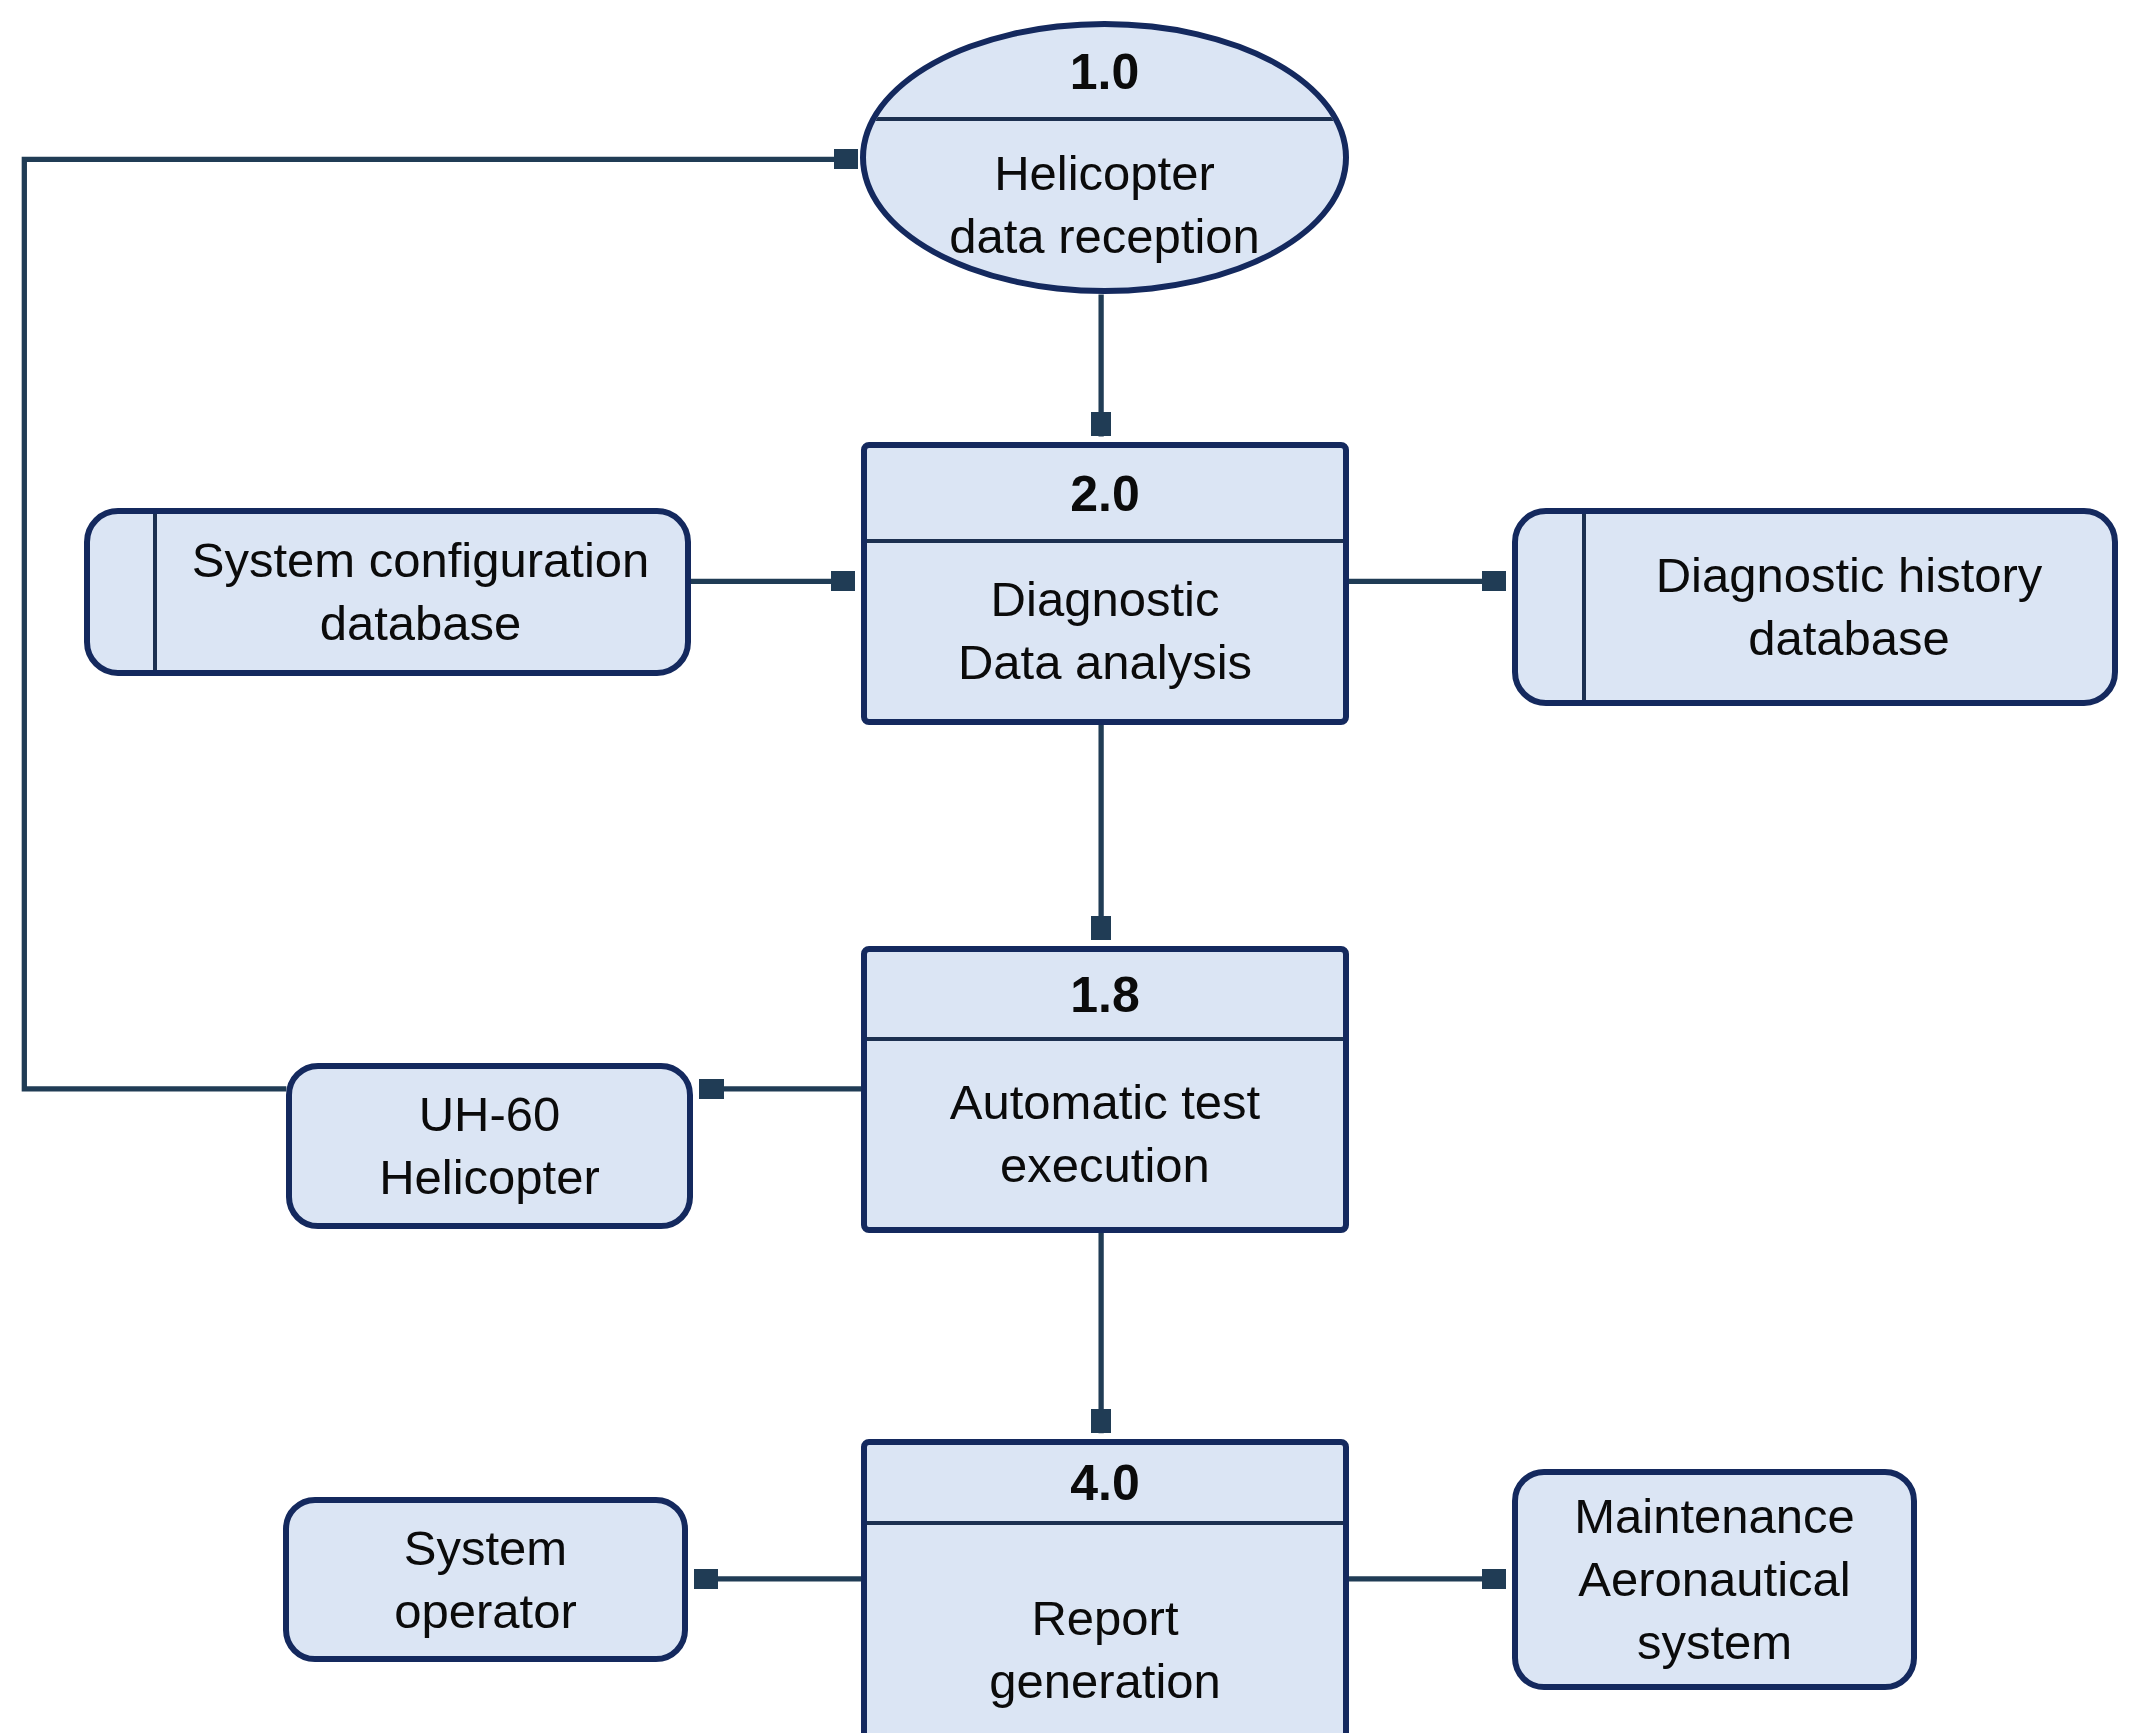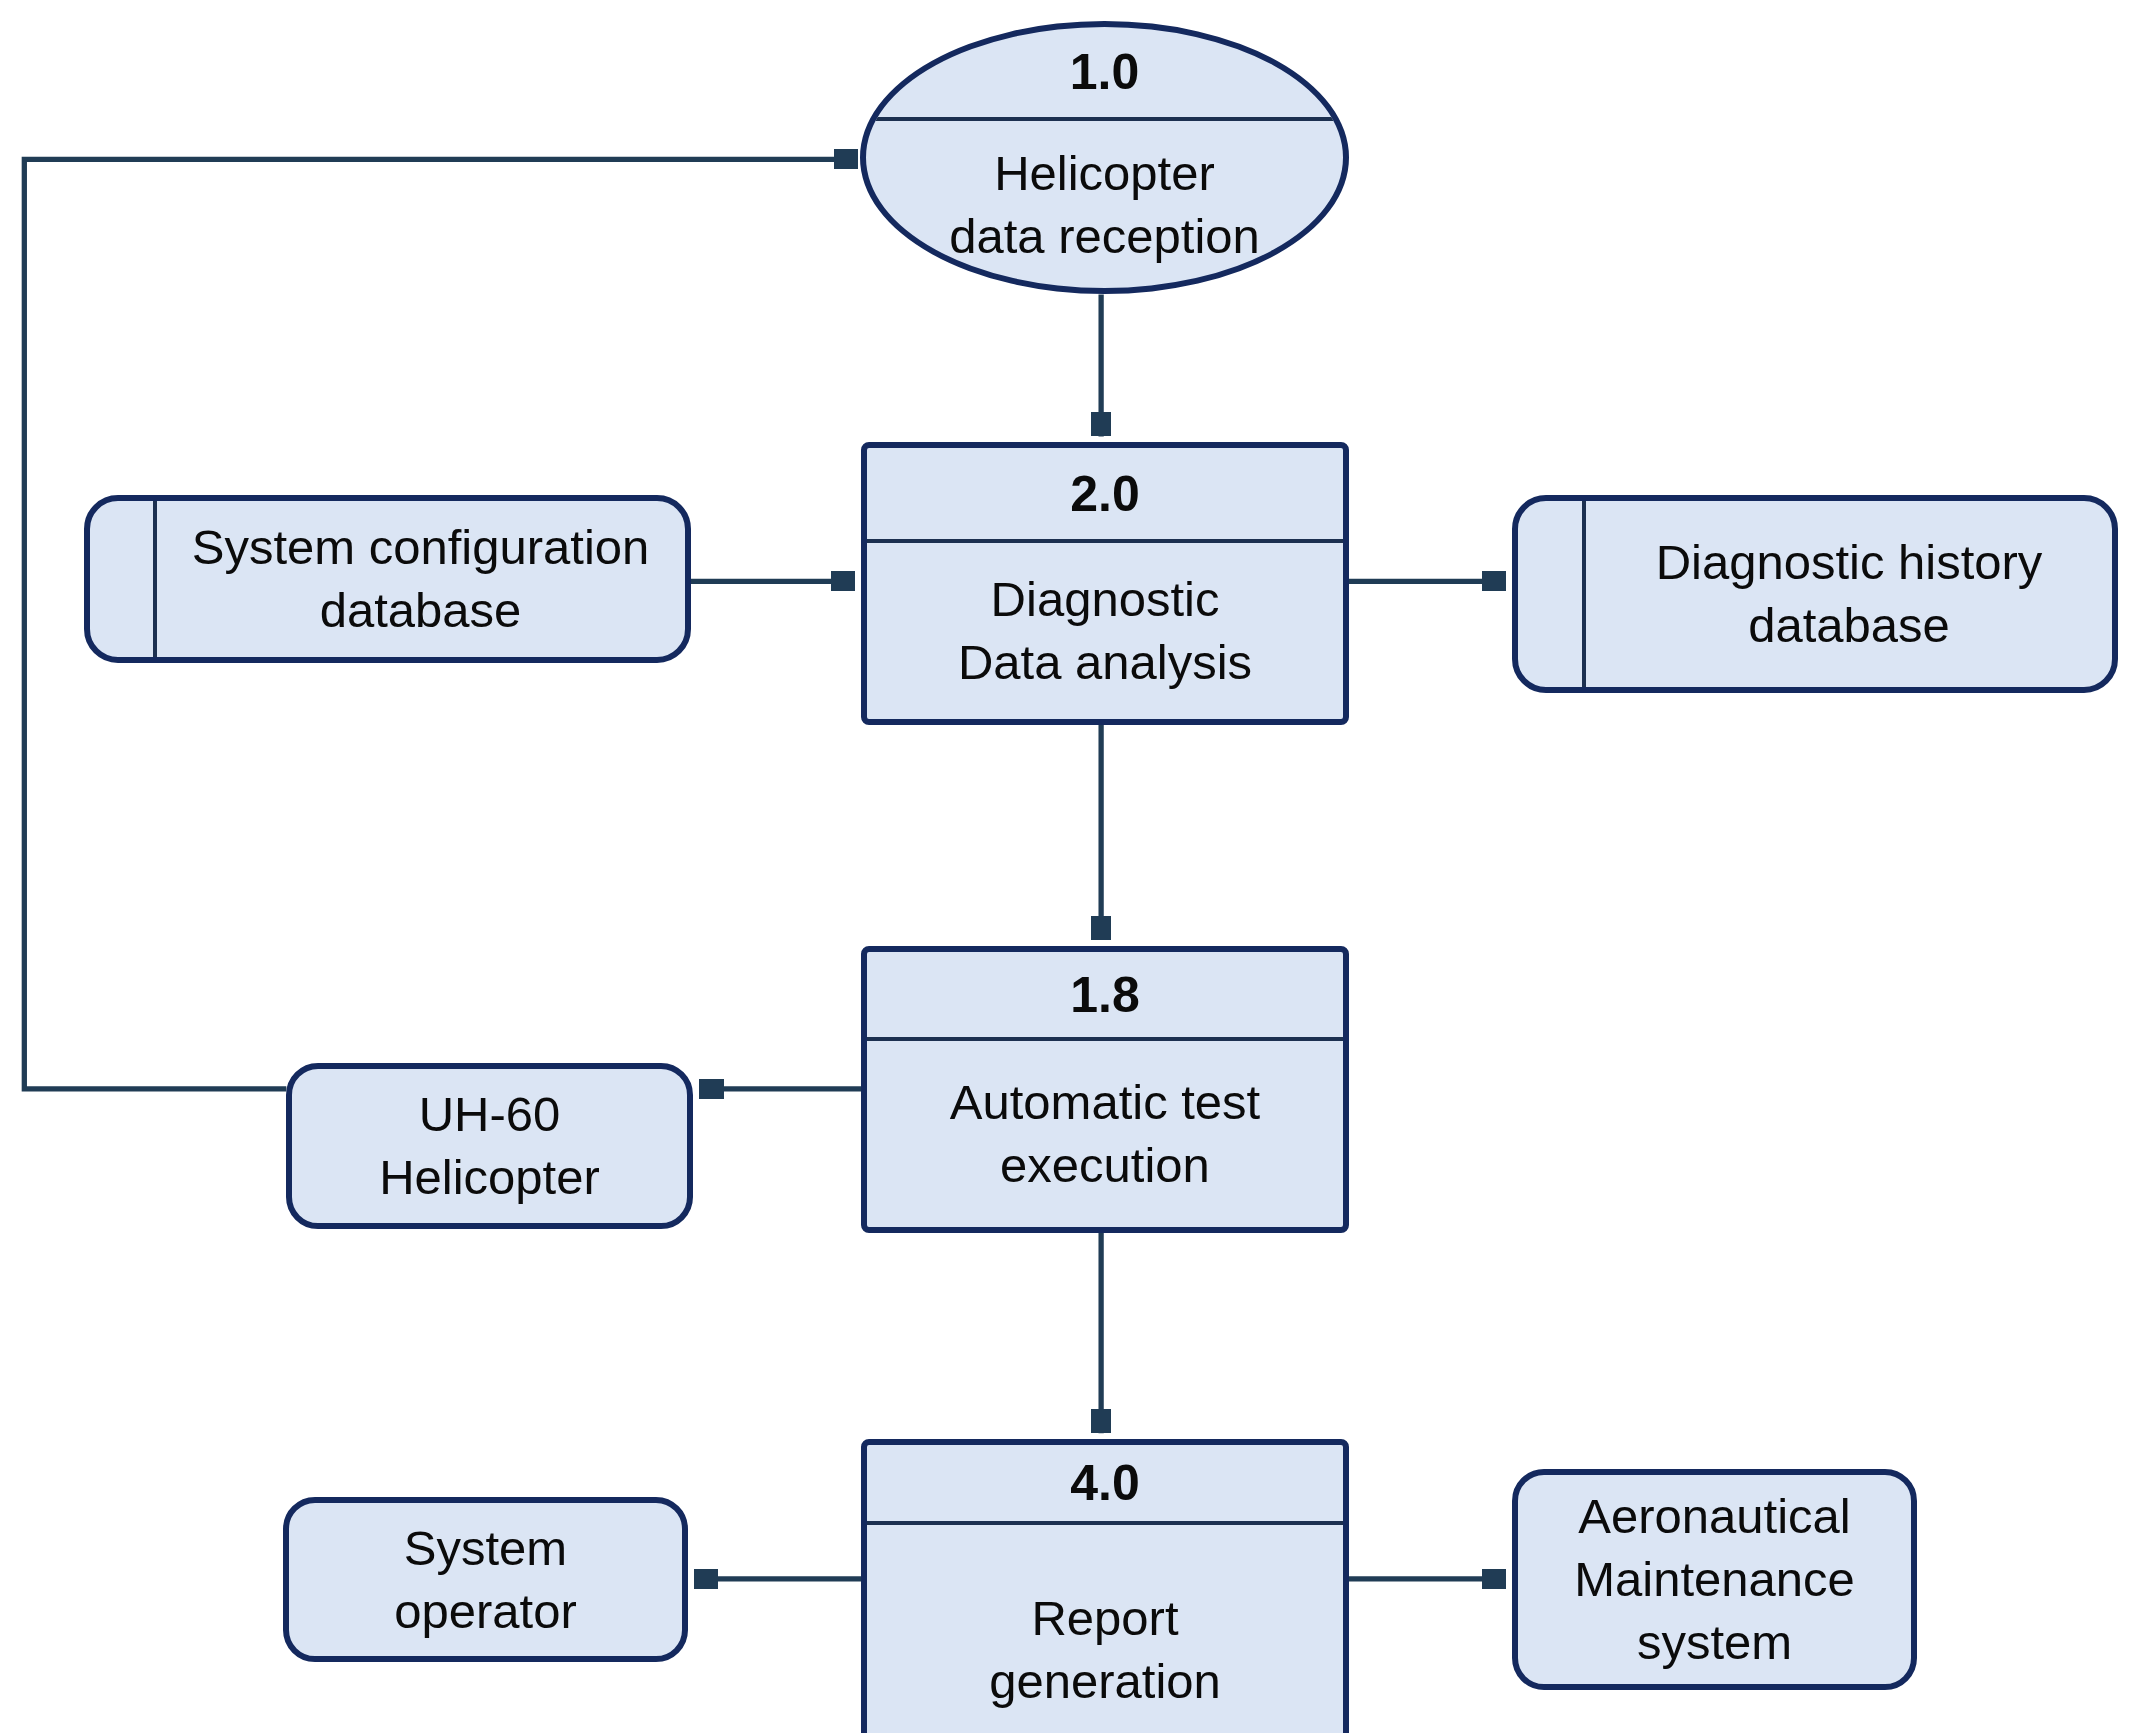--- a/index.html
+++ b/index.html
@@ -27,21 +27,21 @@
     display:flex;align-items:center;justify-content:center;
     font-size:50px;
     border-bottom:4.5px solid #1c3050;
     font-weight:bold;
   }
   .proc-body{
     flex:1 1 auto;
     display:flex;flex-direction:column;align-items:center;justify-content:center;
     font-size:49px;line-height:63px;text-align:center;
   }
-  .store{border-radius:34px;}
+  .store{border-radius:34px;margin-top:13px;}
   .store-line{position:absolute;top:0;bottom:0;width:3.8px;background:#1c3050;}
   .store-body{
     position:absolute;top:0;bottom:0;right:3px;
     display:flex;flex-direction:column;align-items:center;justify-content:center;
     font-size:49px;line-height:63px;text-align:center;
   }
   .entity{
     border-radius:32px;
     display:flex;flex-direction:column;align-items:center;justify-content:center;
     font-size:49px;line-height:63px;text-align:center;
@@ -121,19 +121,19 @@
     <div>UH-60</div>
     <div>Helicopter</div>
   </div>
 
   <div class="node entity" style="left:283px;top:1497px;width:405px;height:165px;">
     <div>System</div>
     <div>operator</div>
   </div>
 
   <div class="node entity" style="left:1512px;top:1469px;width:405px;height:221px;">
+    <div>Maintenance</div>
     <div>Aeronautical</div>
-    <div>Maintenance</div>
     <div>system</div>
   </div>
 
 </div>
 
 
 </body></html>

